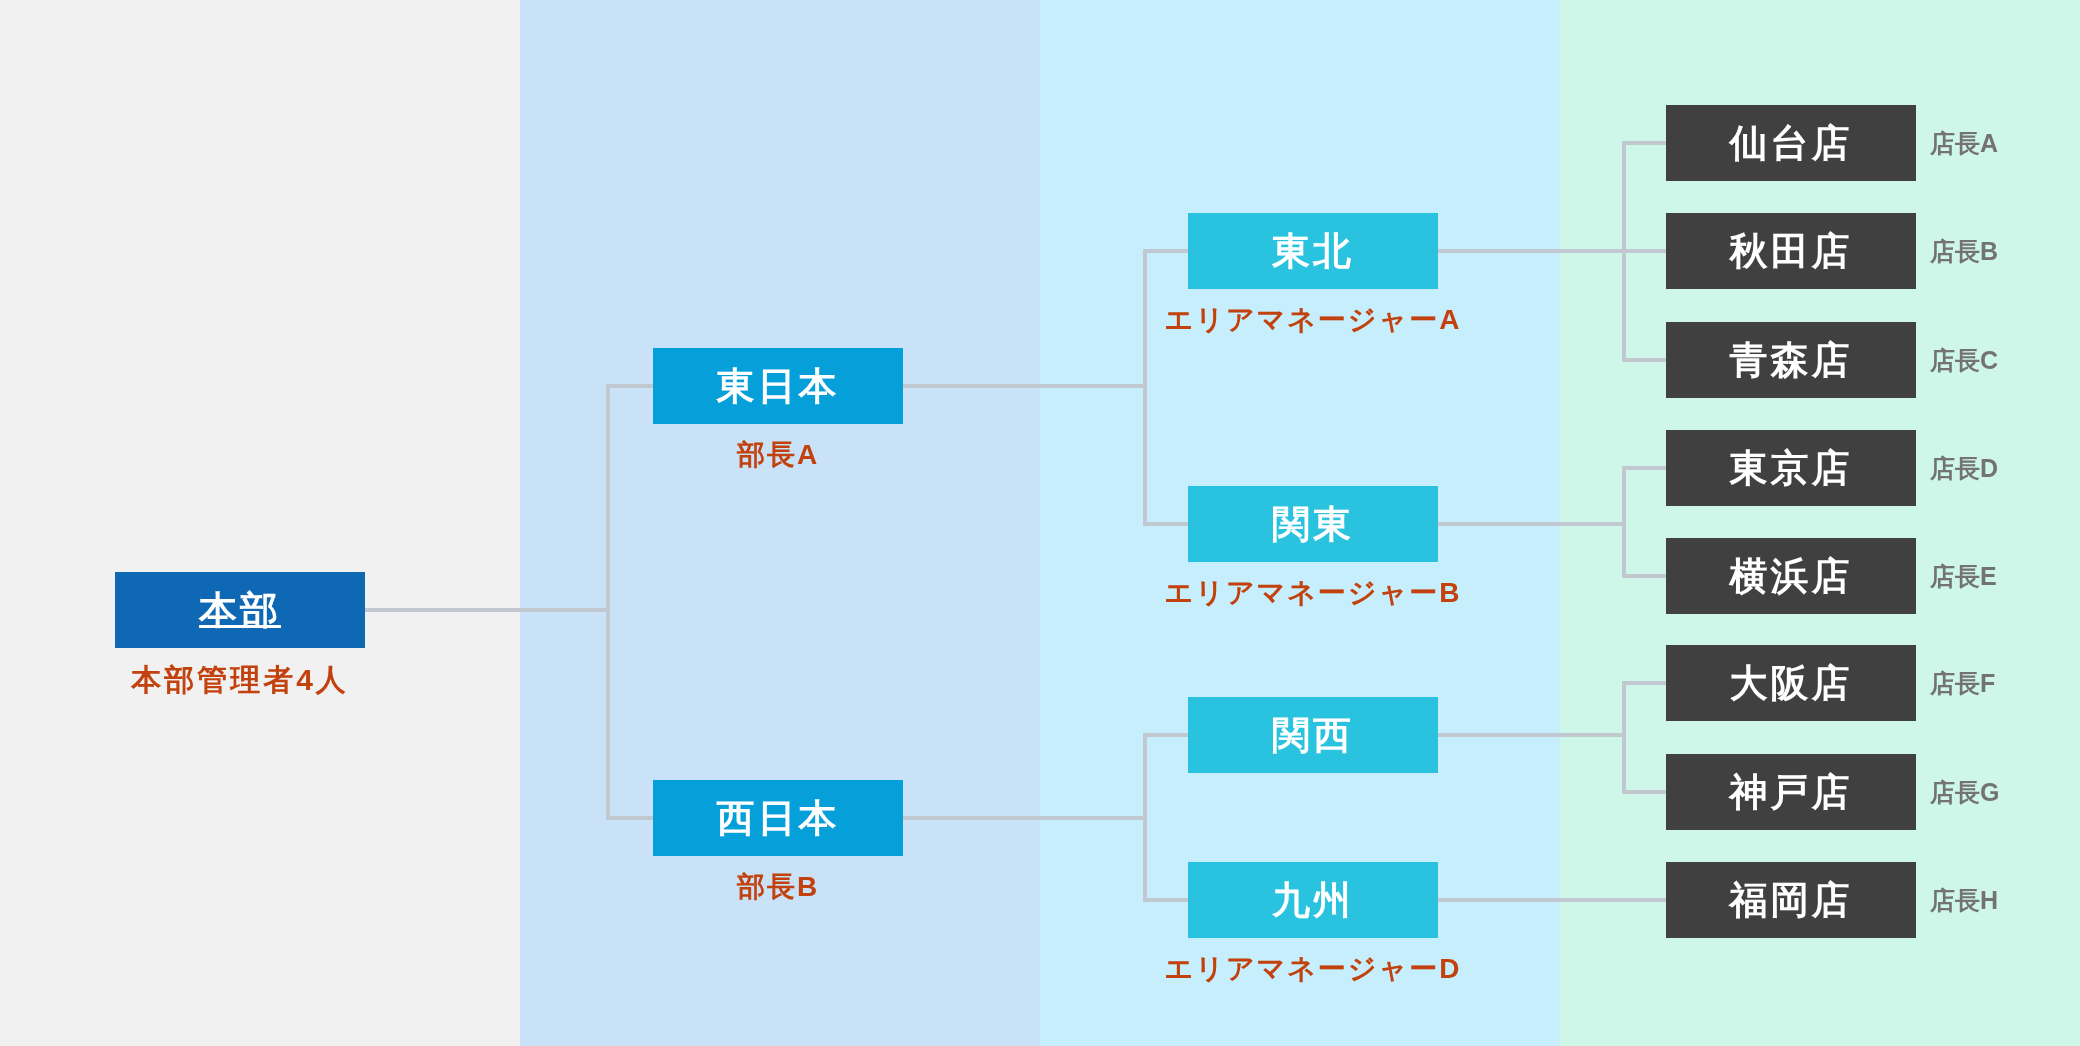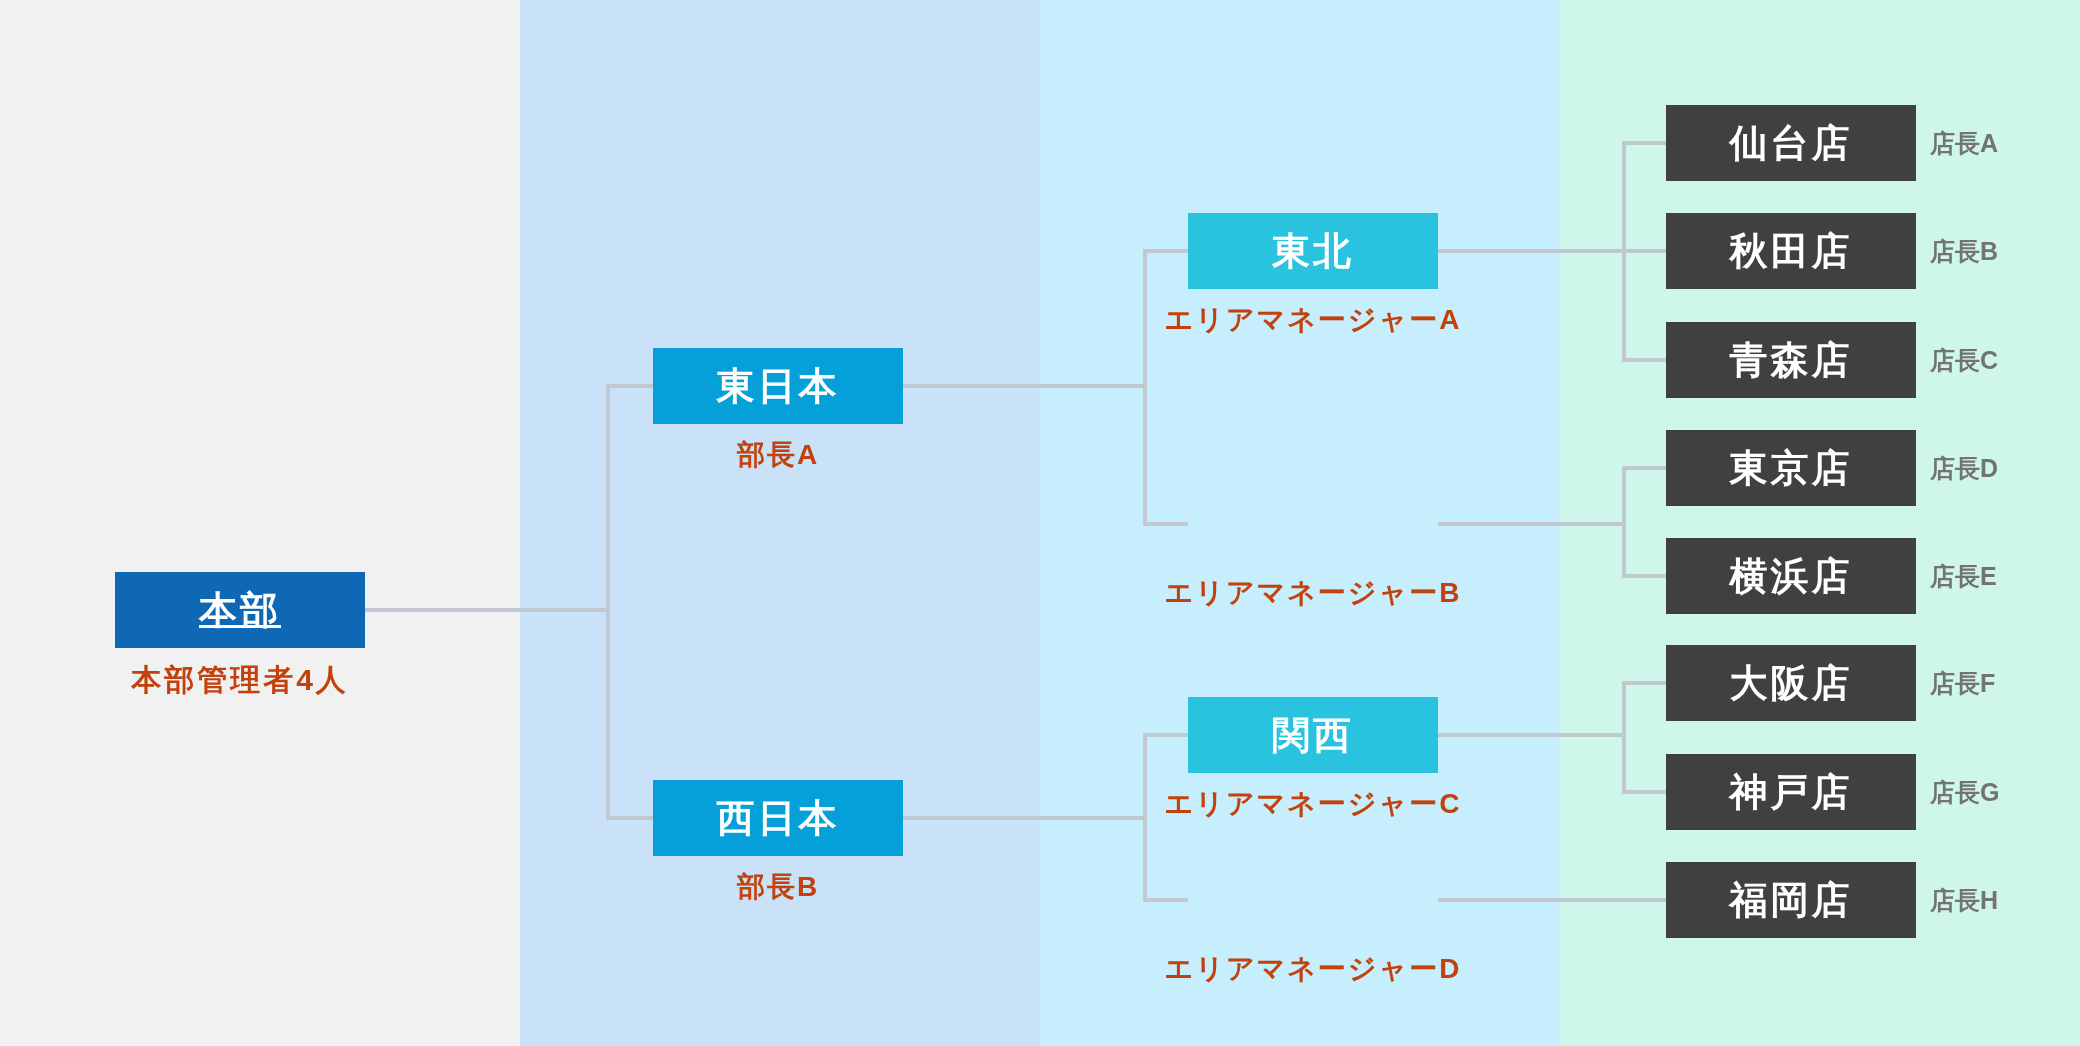--- a/index.html
+++ b/index.html
@@ -138,27 +138,32 @@
   <div class="box division b-nishi">
     <span>西日本</span>
   </div>
   <div class="sub s-nishi">部長B</div>
 
   <div class="box area b-tohoku">
     <span>東北</span>
   </div>
   <div class="sub s-tohoku">エリアマネージャーA</div>
 
+  <div class="box area b-kanto">
+    <span>関東</span>
+  </div>
   <div class="sub s-kanto">エリアマネージャーB</div>
 
   <div class="box area b-kansai">
     <span>関西</span>
   </div>
-  <div class="sub s-kansai">エリアマネージャーC</div>
-
+
+  <div class="box area b-kyushu">
+    <span>九州</span>
+  </div>
   <div class="sub s-kyushu">エリアマネージャーD</div>
 
   <div class="box store b-sendai">
     <span>仙台店</span>
   </div>
   <div class="mgr m0">店長A</div>
 
   <div class="box store b-akita">
     <span>秋田店</span>
   </div>

